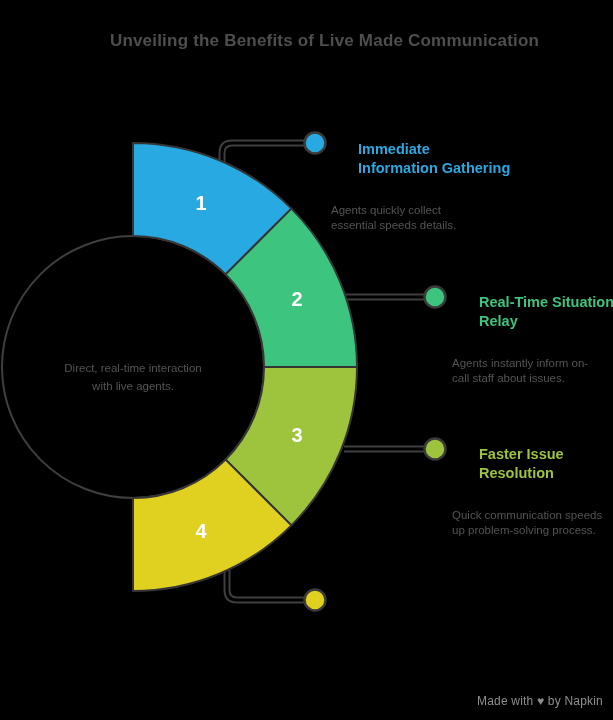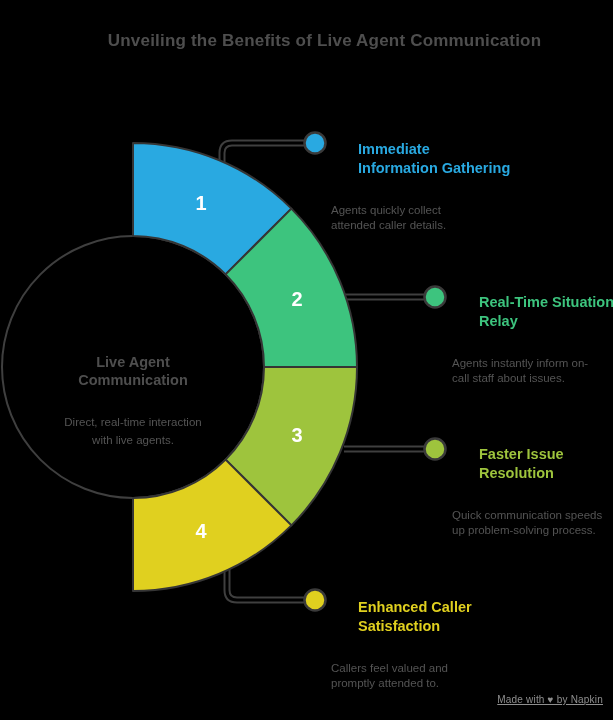--- a/index.html
+++ b/index.html
@@ -16,21 +16,21 @@
   .center-block{left:33px;width:200px;top:335px;text-align:center;}
   .center-title{font-size:14.5px;font-weight:bold;color:#4E4E4E;line-height:18px;}
   .center-desc{margin-top:6px;font-size:11.5px;color:#545454;line-height:18px;}
   .label{width:200px;}
   .label .hd{font-size:14.5px;font-weight:bold;line-height:19px;white-space:pre-line;margin-left:27px;}
   .label .ds{margin-top:7px;font-size:11.5px;color:#545454;line-height:15px;white-space:pre-line;}
   .l1{left:331px;top:122px;}
   .l2{left:452px;top:275px;}
   .l3{left:452px;top:427px;}
   .l4{left:331px;top:580px;}
-  .watermark{right:10px;top:694px;font-size:10px;color:#8F8F8F;letter-spacing:.2px;text-decoration:underline;}
+  .watermark{right:10px;top:694px;font-size:12px;color:#8F8F8F;letter-spacing:.2px;}
   .seg{stroke:#353535;stroke-width:2;stroke-linejoin:round;}
   .tube-outer{fill:none;stroke:#3F3F3F;stroke-width:7;}
   .tube-inner{fill:none;stroke:#000;stroke-width:3;}
   .dot{stroke:#3A3A3A;stroke-width:2.5;}
   .num{fill:#FFFFFF;font-size:20px;font-weight:bold;text-anchor:middle;
        font-family:"Liberation Sans",sans-serif;}
 </style>
 </head>
 <body>
 
@@ -66,49 +66,41 @@
     <text class="num" x="297" y="306">2</text>
     <text class="num" x="297" y="442">3</text>
     <text class="num" x="201" y="538">4</text>
 
     <circle class="dot" cx="315" cy="143" r="10.5" fill="#29A9E1"></circle>
     <circle class="dot" cx="435" cy="297" r="10.5" fill="#3DC47E"></circle>
     <circle class="dot" cx="435" cy="449" r="10.5" fill="#9EC43D"></circle>
     <circle class="dot" cx="315" cy="600" r="10.5" fill="#E0D01F"></circle>
   </svg>
 
-  <div class="abs main-title">Unveiling the Benefits of Live Agent Communication</div>
+  <div class="abs main-title">Unveiling the Benefits of Live Made Communication</div>
 
   <div class="abs center-block">
-    <div class="center-title">Live Agent
-Communication</div>
     <div class="center-desc">Direct, real-time interaction
 with live agents.</div>
   </div>
 
   <div class="abs label l1">
     <div class="hd" style="color:#29A9E1">Immediate
 Information Gathering</div>
     <div class="ds">Agents quickly collect
-attended caller details.</div>
+essential speeds details.</div>
   </div>
   <div class="abs label l2">
     <div class="hd" style="color:#3DC47E">Real-Time Situation
 Relay</div>
     <div class="ds">Agents instantly inform on-
 call staff about issues.</div>
   </div>
   <div class="abs label l3">
     <div class="hd" style="color:#9EC43D">Faster Issue
 Resolution</div>
     <div class="ds">Quick communication speeds
 up problem-solving process.</div>
   </div>
-  <div class="abs label l4">
-    <div class="hd" style="color:#E0D01F">Enhanced Caller
-Satisfaction</div>
-    <div class="ds">Callers feel valued and
-promptly attended to.</div>
-  </div>
 
   <div class="abs watermark">Made with ♥ by Napkin</div>
 
 </div>
 
 </body></html>

